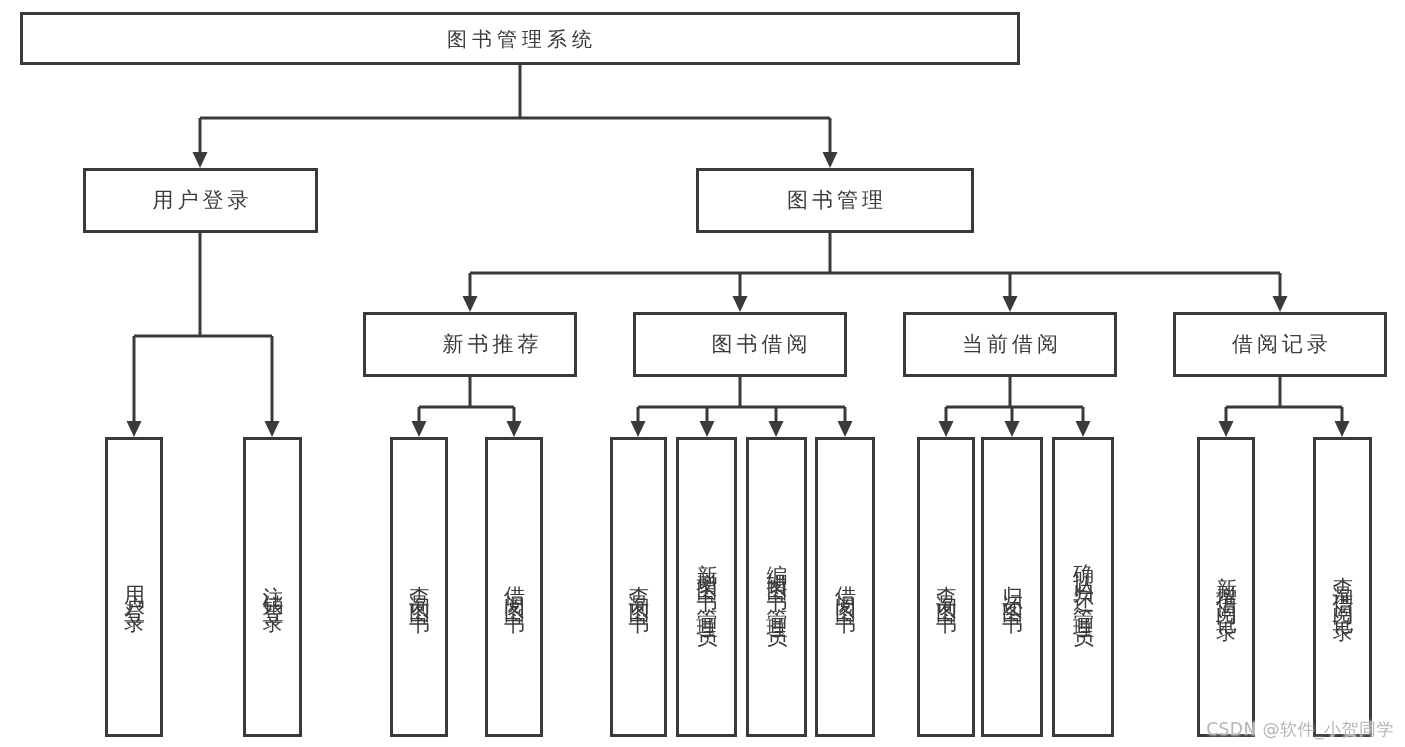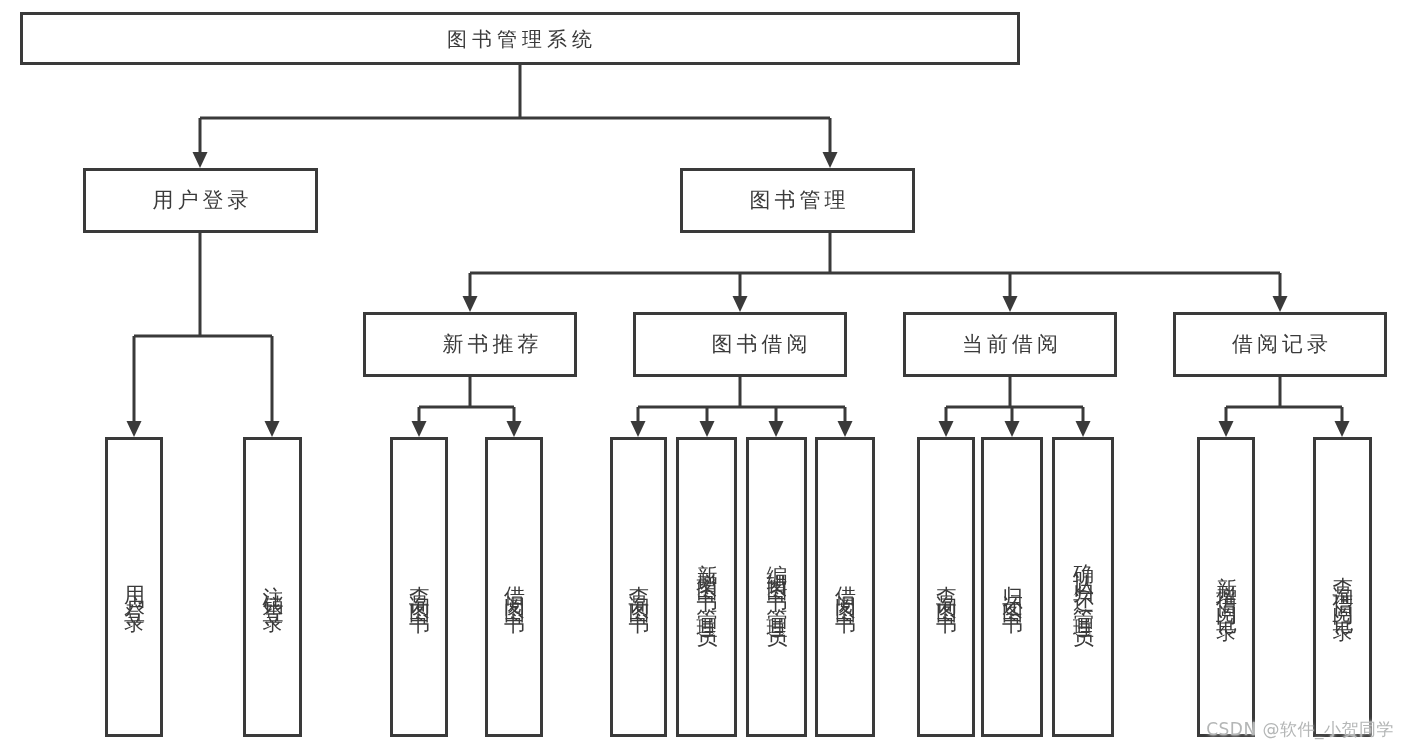--- a/index.html
+++ b/index.html
@@ -97,21 +97,21 @@
     </g>
   </svg>
 
   <div class="box root" style="left:20px;top:12px;width:1000px;height:53px;">
     <span class="hlabel">图书管理系统</span>
   </div>
 
   <div class="box" style="left:83px;top:168px;width:235px;height:65px;">
     <span class="hlabel">用户登录</span>
   </div>
-  <div class="box" style="left:680px;top:168px;width:235px;height:65px;">
+  <div class="box" style="left:696px;top:168px;width:278px;height:65px;">
     <span class="hlabel">图书管理</span>
   </div>
 
   <div class="box" style="left:363px;top:312px;width:214px;height:65px;padding-left:41px;">
     <span class="hlabel">新书推荐</span>
   </div>
   <div class="box" style="left:633px;top:312px;width:214px;height:65px;padding-left:39px;">
     <span class="hlabel">图书借阅</span>
   </div>
   <div class="box" style="left:1173px;top:312px;width:214px;height:65px;">

